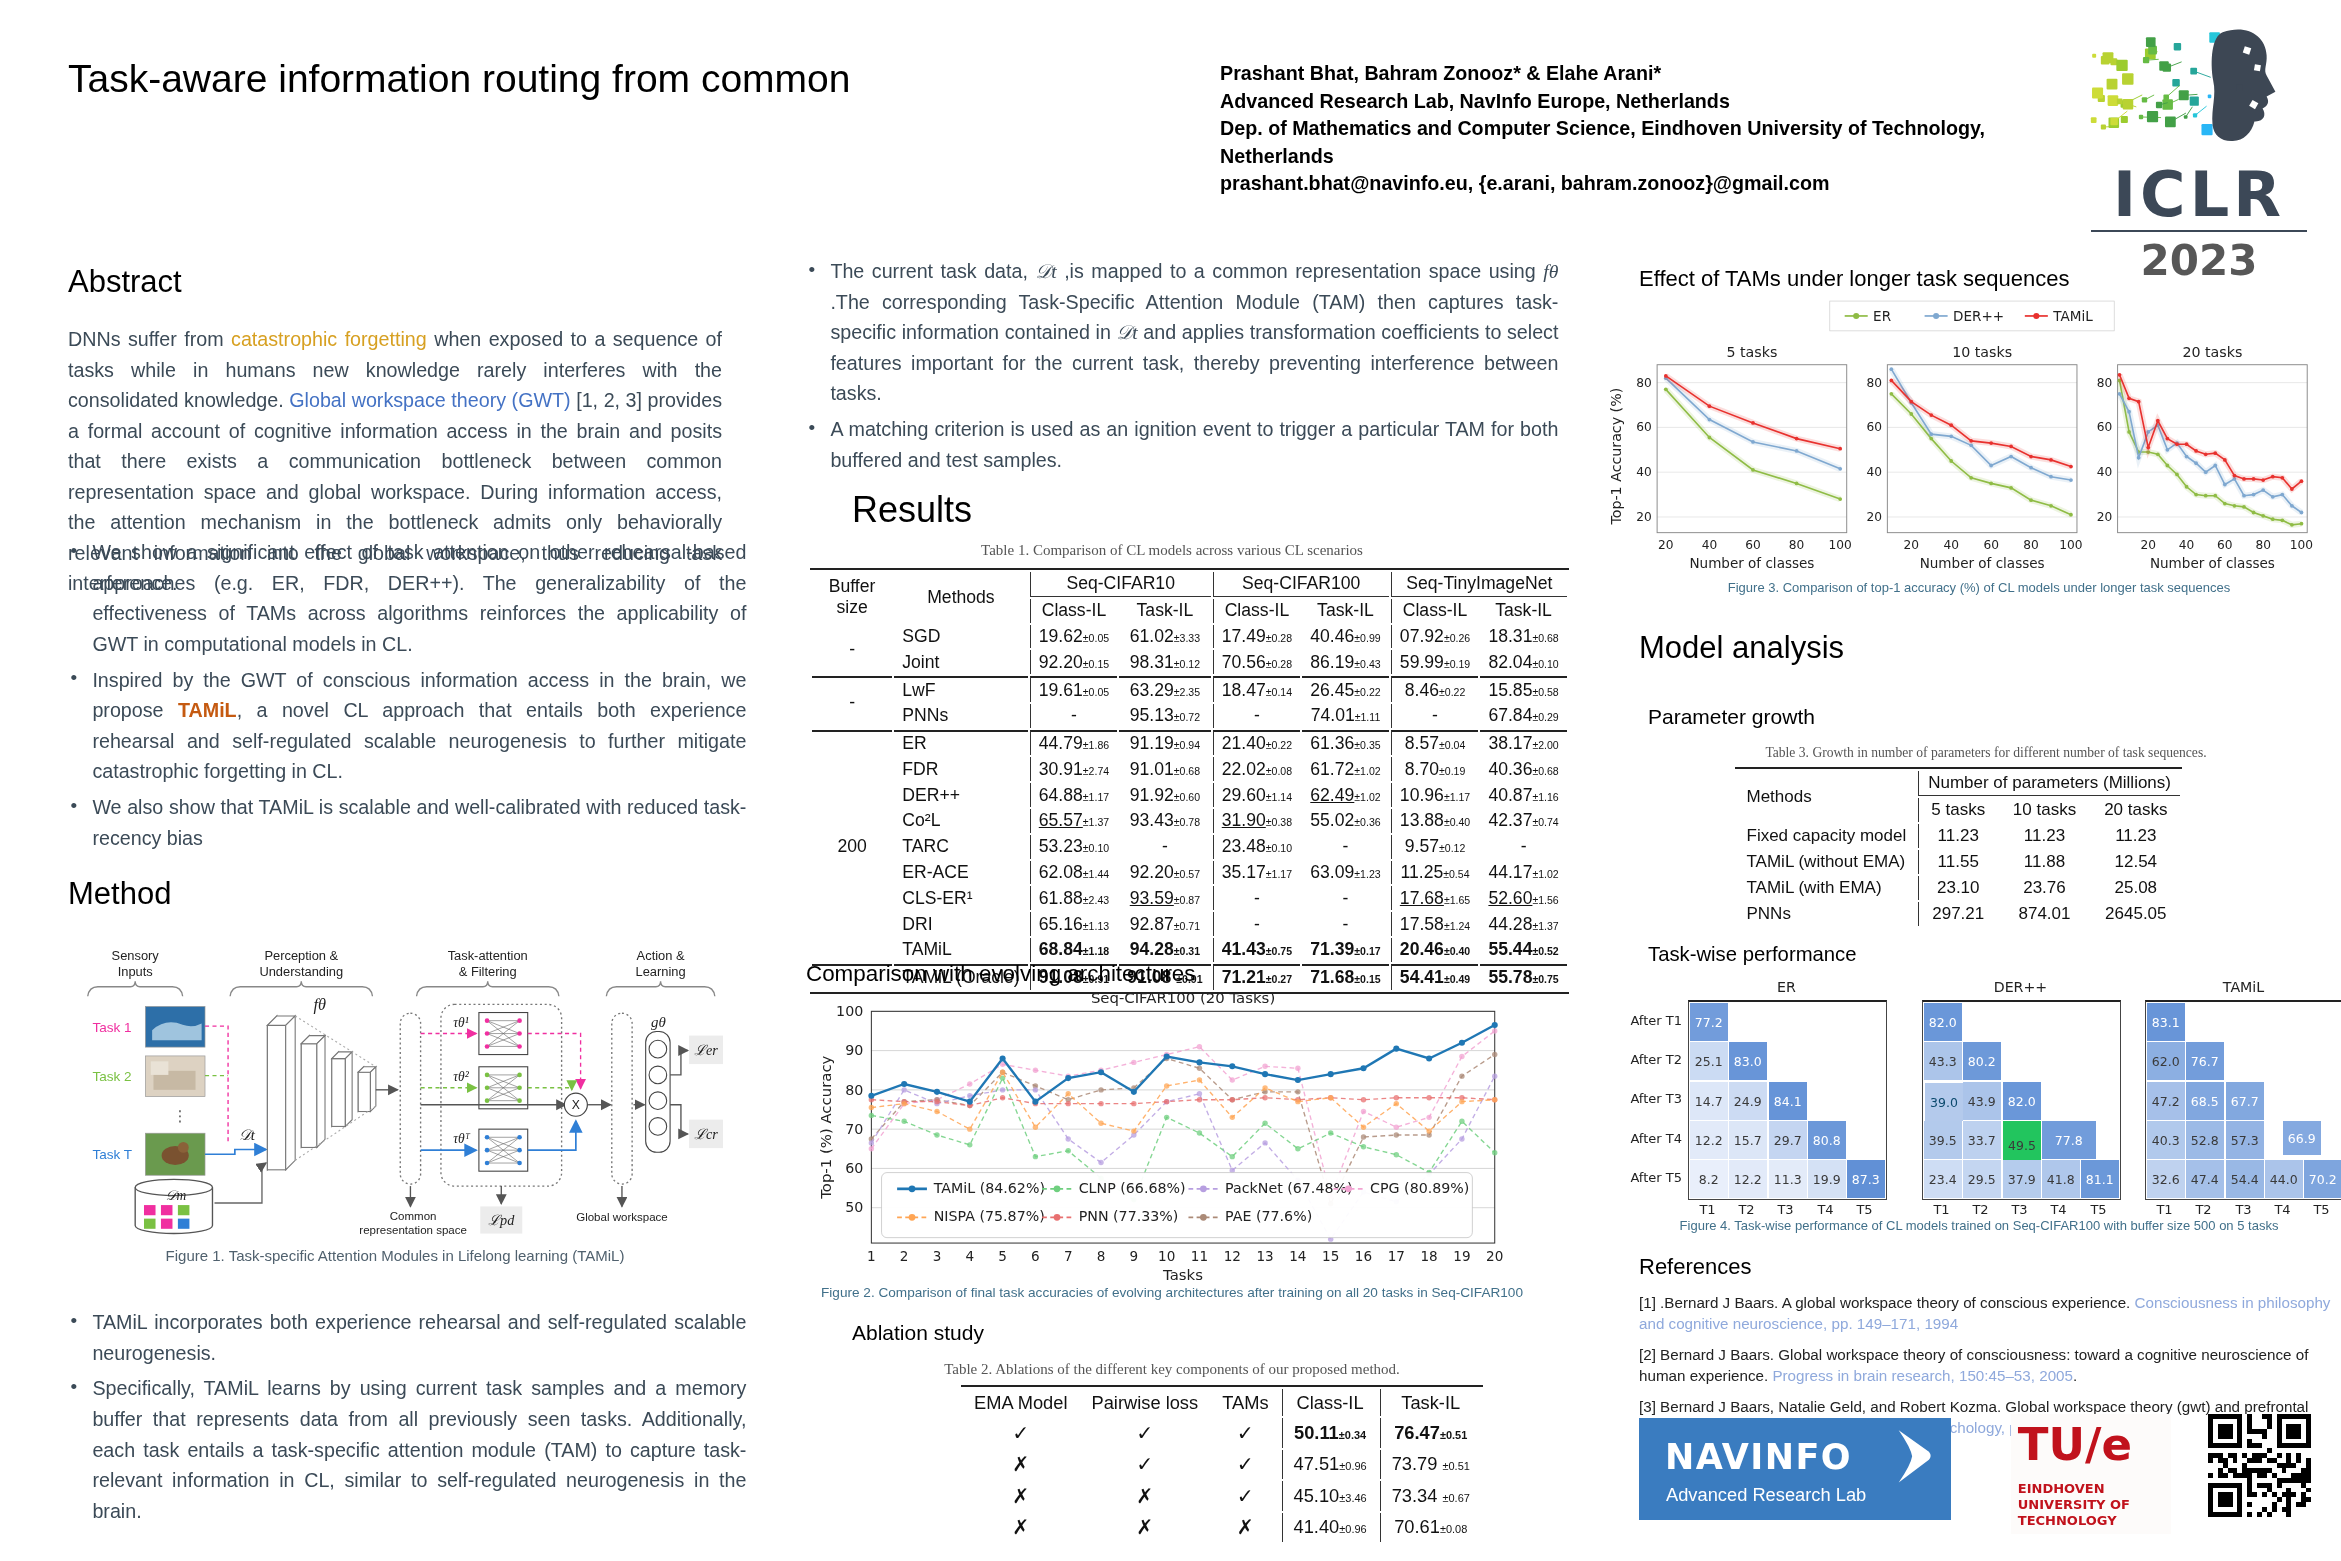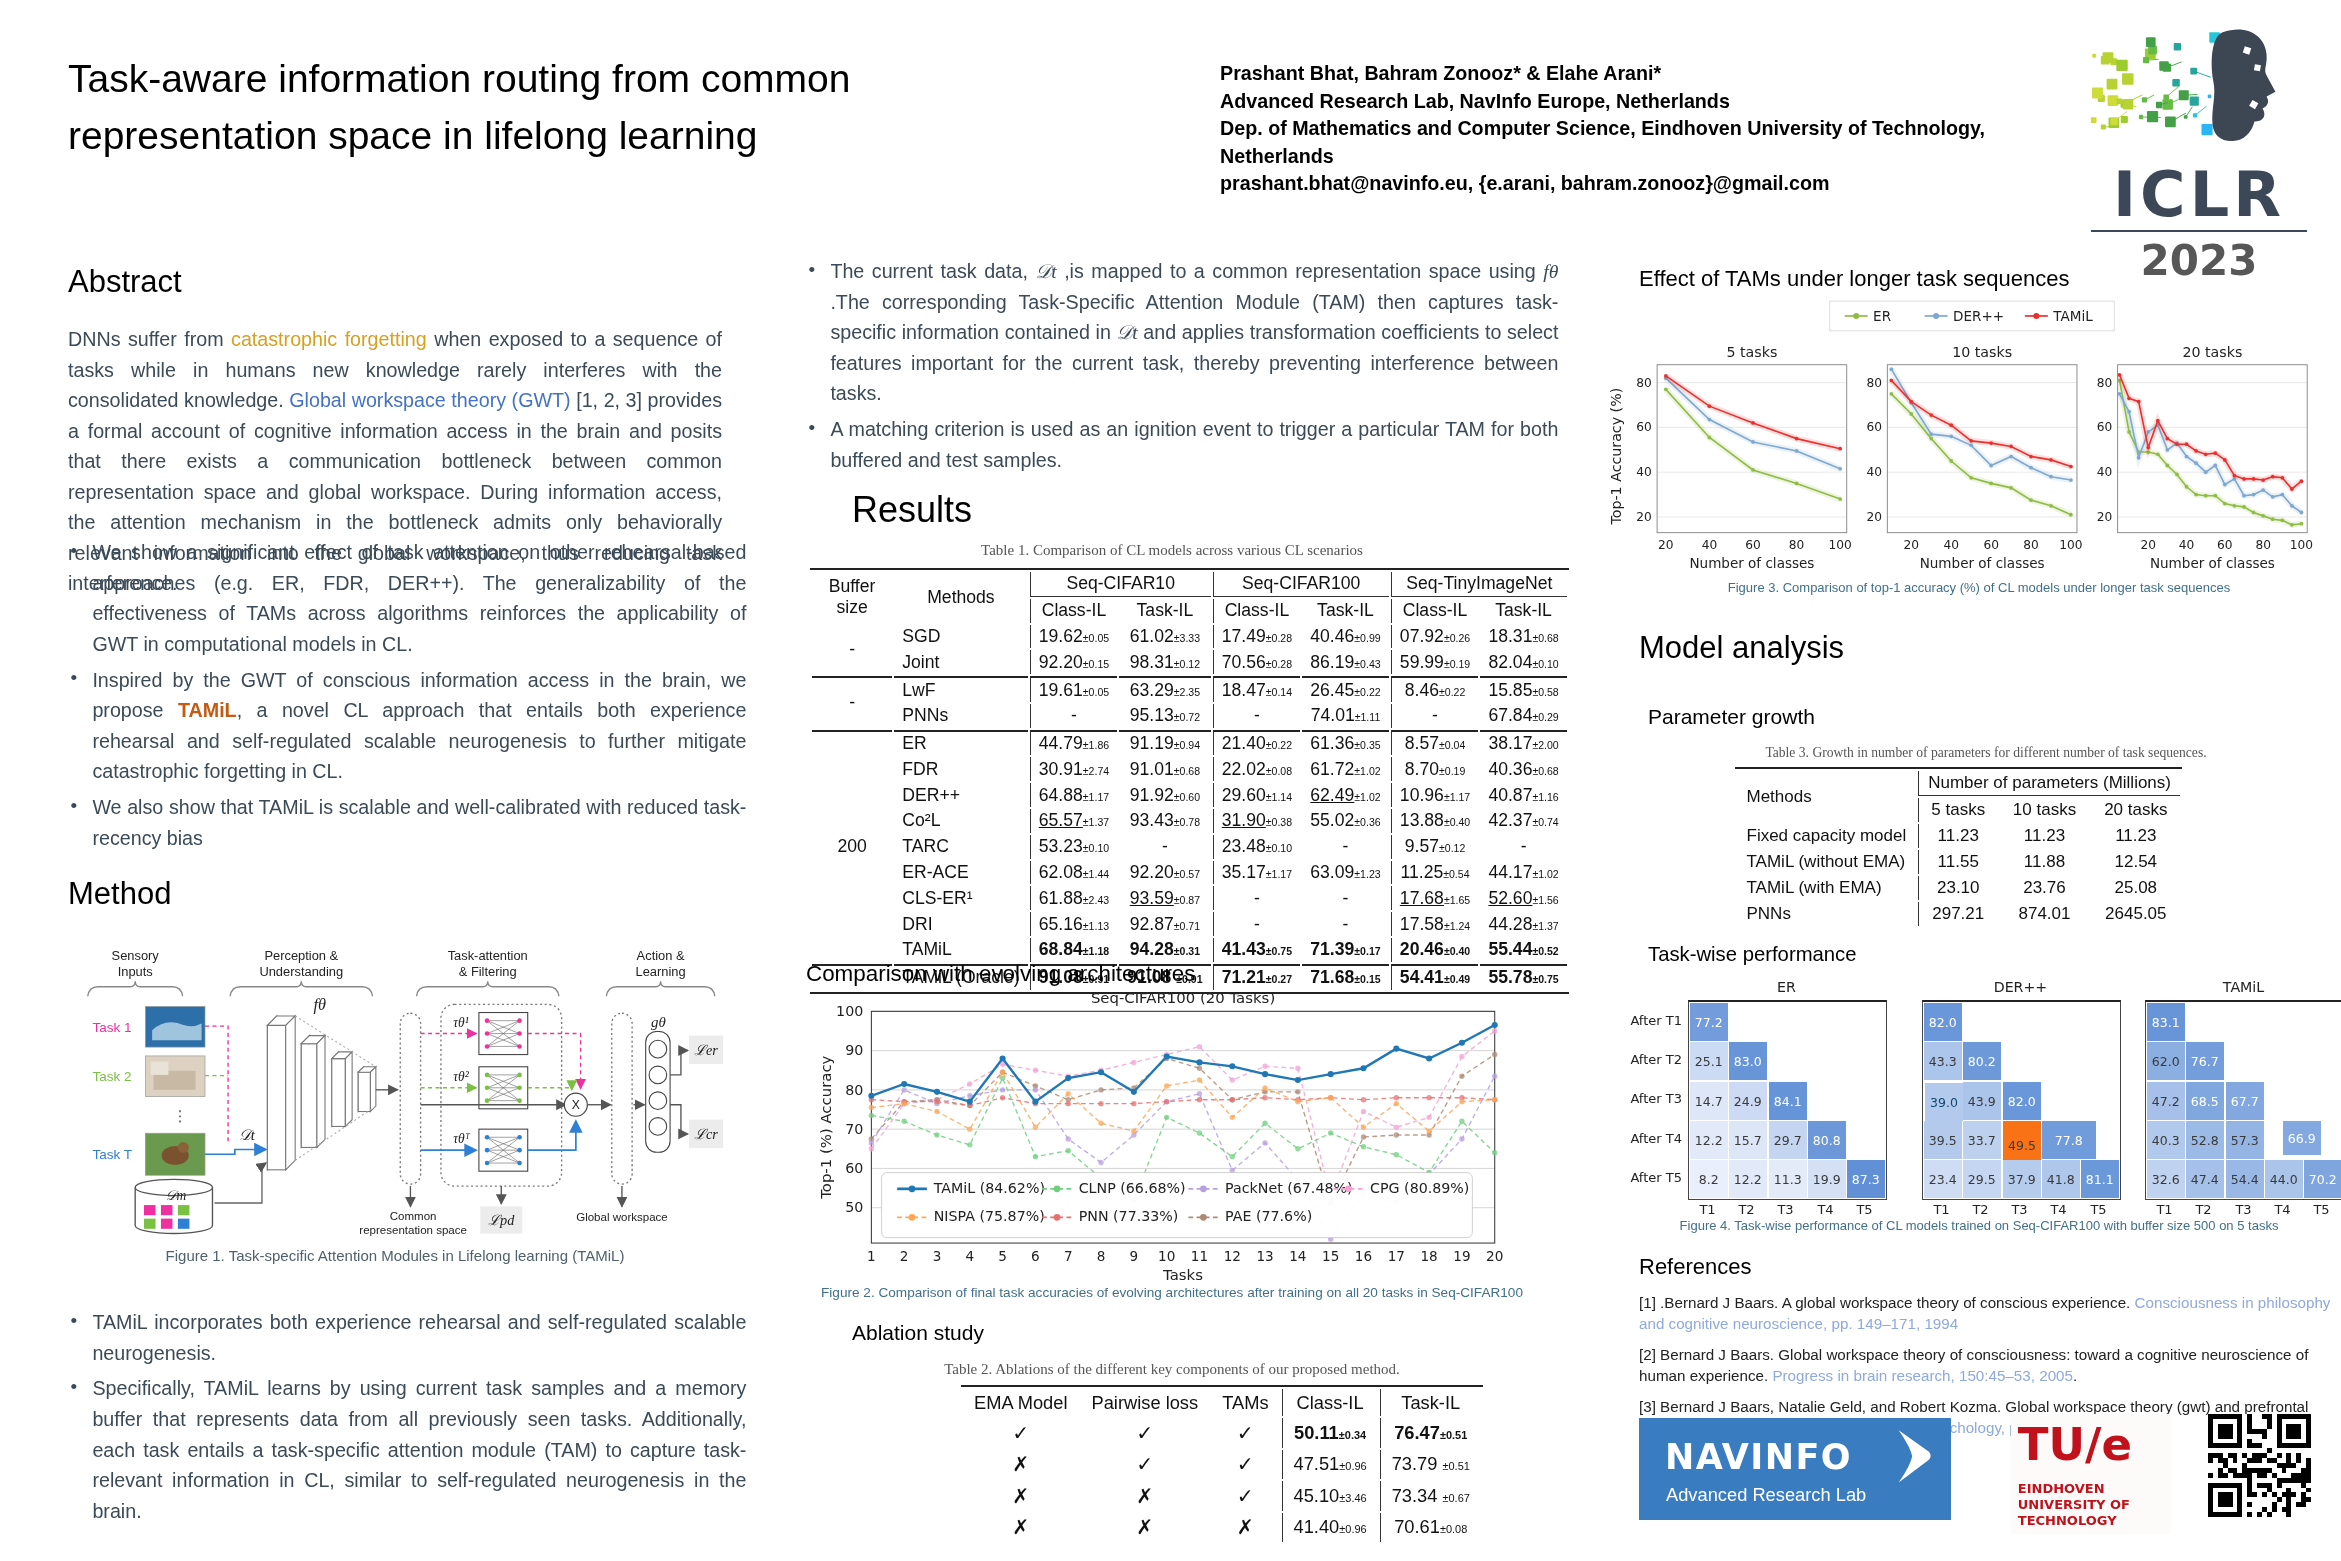--- a/index.html
+++ b/index.html
@@ -54,21 +54,20 @@
   .tue-sub{color:#c1121c;font-size:13px;font-weight:800;line-height:1.25;margin-top:9.5px;font-family:"DejaVu Sans",sans-serif;}
   .iclr-word{font-size:62px;font-weight:800;color:#3c4857;letter-spacing:4.1px;font-family:"DejaVu Sans",sans-serif;line-height:1;}
   .iclr-rule{height:2px;background:#3c4857;margin:4.1px 6.8px;}
   .iclr-year{font-size:42px;font-weight:800;color:#575757;font-family:"DejaVu Sans",sans-serif;}
 </style>
 </head>
 <body>
 
 <div class="abs" style="left:68px;top:51px;width:1084px;font-size:39px;line-height:1.45;color:#000;">
   <div>Task-aware information routing from common</div>
-  <div>representation space in lifelong learning</div>
 </div>
 
 <div class="abs" style="left:1220px;top:60px;width:881px;font-size:19.7px;font-weight:bold;line-height:1.4;color:#000;">
   <div>Prashant Bhat, Bahram Zonooz* &amp; Elahe Arani*</div>
   <div>Advanced Research Lab, NavInfo Europe, Netherlands</div>
   <div>Dep. of Mathematics and Computer Science,  Eindhoven University of Technology, Netherlands</div>
   <div>prashant.bhat@navinfo.eu, {e.arani, bahram.zonooz}@gmail.com</div>
 </div>
 
 <div class="abs" style="left:2084px;top:20.3px;width:230px;text-align:center;">
@@ -1071,21 +1070,21 @@
     <div class="hm-title" style="left: 302px; top: 2.7px; width: 197px;">DER++</div>
     <div class="hm-frame" style="left: 302px; top: 24.4px; width: 197px; height: 197px;">
       <div class="hm-cell" style="left: 0px; top: 0px; width: 38px; height: 38px; margin: 0.7px; background: rgb(106, 151, 217); color: rgb(255, 255, 255);">82.0</div>
       <div class="hm-cell" style="left: 0px; top: 39px; width: 38px; height: 38px; margin: 0.7px; background: rgb(172, 197, 234); color: rgb(58, 58, 58);">43.3</div>
       <div class="hm-cell" style="left: 39px; top: 39px; width: 38px; height: 38px; margin: 0.7px; background: rgb(109, 153, 217); color: rgb(255, 255, 255);">80.2</div>
       <div class="hm-cell" style="left: 0px; top: 79px; width: 38px; height: 38px; margin: 2px; background: rgb(180, 202, 236); color: #0c4a6e;">39.0</div>
       <div class="hm-cell" style="left: 39px; top: 79px; width: 38px; height: 38px; margin: 0.7px; background: rgb(171, 196, 234); color: rgb(58, 58, 58);">43.9</div>
       <div class="hm-cell" style="left: 79px; top: 79px; width: 38px; height: 38px; margin: 0.7px; background: rgb(106, 151, 217); color: rgb(255, 255, 255);">82.0</div>
       <div class="hm-cell" style="left: 0px; top: 118px; width: 38px; height: 38px; margin: 0.7px; background: rgb(179, 202, 236); color: rgb(58, 58, 58);">39.5</div>
       <div class="hm-cell" style="left: 39px; top: 118px; width: 38px; height: 38px; margin: 0.7px; background: rgb(189, 209, 239); color: rgb(58, 58, 58);">33.7</div>
-      <div class="hm-cell" style="left: 79px; top: 118px; width: 38px; height: 49px; margin: 1px; background: #f97316; color: rgb(58, 58, 58);">49.5</div>
+      <div class="hm-cell" style="left: 79px; top: 118px; width: 38px; height: 49px; margin: 1px; background: #22c55e; color: rgb(58, 58, 58);">49.5</div>
       <div class="hm-cell" style="left: 118px; top: 118px; width: 54px; height: 38px; margin: 0.7px; background: rgb(113, 156, 219); color: rgb(255, 255, 255);">77.8</div>
       <div class="hm-cell" style="left: 0px; top: 157px; width: 38px; height: 38px; margin: 0.7px; background: rgb(206, 221, 244); color: rgb(58, 58, 58);">23.4</div>
       <div class="hm-cell" style="left: 39px; top: 157px; width: 38px; height: 38px; margin: 0.7px; background: rgb(196, 214, 241); color: rgb(58, 58, 58);">29.5</div>
       <div class="hm-cell" style="left: 79px; top: 157px; width: 38px; height: 38px; margin: 0.7px; background: rgb(181, 204, 237); color: rgb(58, 58, 58);">37.9</div>
       <div class="hm-cell" style="left: 118px; top: 157px; width: 38px; height: 38px; margin: 0.7px; background: rgb(175, 199, 235); color: rgb(58, 58, 58);">41.8</div>
       <div class="hm-cell" style="left: 157px; top: 157px; width: 38px; height: 38px; margin: 0.7px; background: rgb(107, 152, 217); color: rgb(255, 255, 255);">81.1</div>
     </div>
     <div class="hm-xlab" style="left: 302px; top: 226px; width: 39px; text-align: center;">T1</div>
     <div class="hm-xlab" style="left: 341px; top: 226px; width: 39px; text-align: center;">T2</div>
     <div class="hm-xlab" style="left: 380px; top: 226px; width: 39px; text-align: center;">T3</div>

